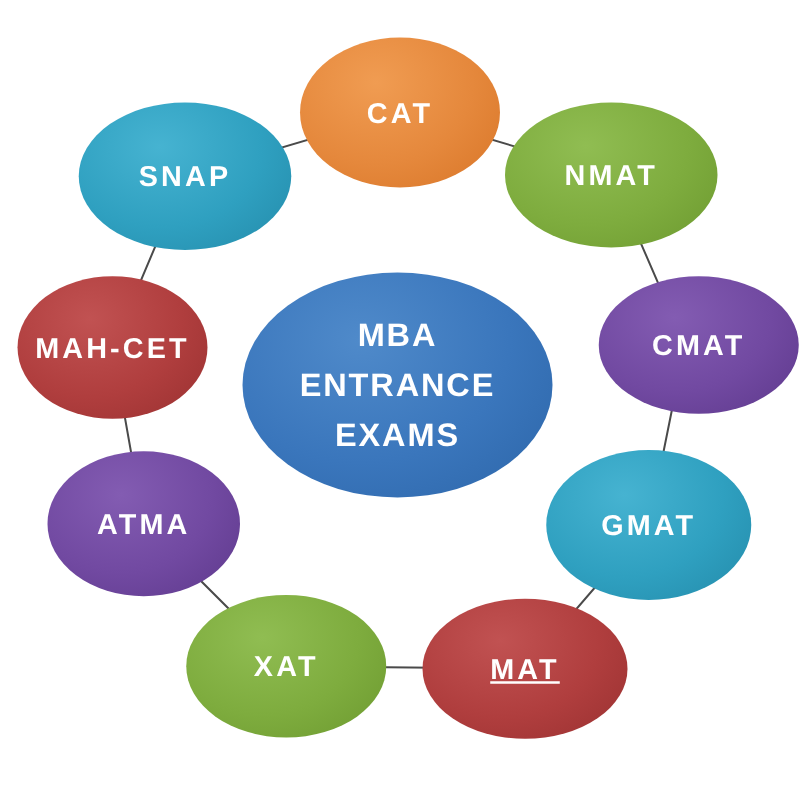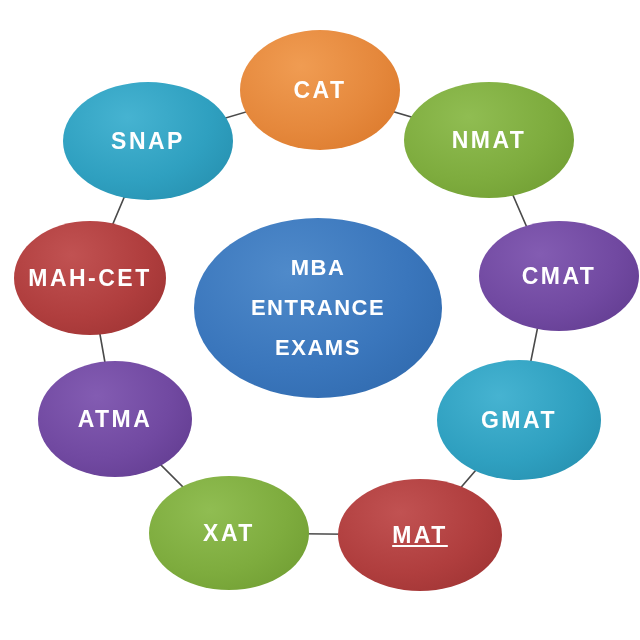--- a/index.html
+++ b/index.html
@@ -31,21 +31,21 @@
     text-align: center;
   }
   .node .label {
     color: #ffffff;
     font-weight: bold;
     font-size: 23px;
     letter-spacing: 2.5px;
     user-select: none;
   }
   .node.center-node .label {
-    font-size: 22px;
+    font-size: 26px;
     letter-spacing: 1.5px;
     line-height: 40px;
   }
   
   .n-cat     { left: 240px; top:  30px; width: 160px; height: 120px; }
   .n-nmat    { left: 404px; top:  82px; width: 170px; height: 116px; }
   .n-cmat    { left: 479px; top: 221px; width: 160px; height: 110px; }
   .n-gmat    { left: 437px; top: 360px; width: 164px; height: 120px; }
   .n-mat     { left: 338px; top: 479px; width: 164px; height: 112px; }
   .n-xat     { left: 149px; top: 476px; width: 160px; height: 114px; }

